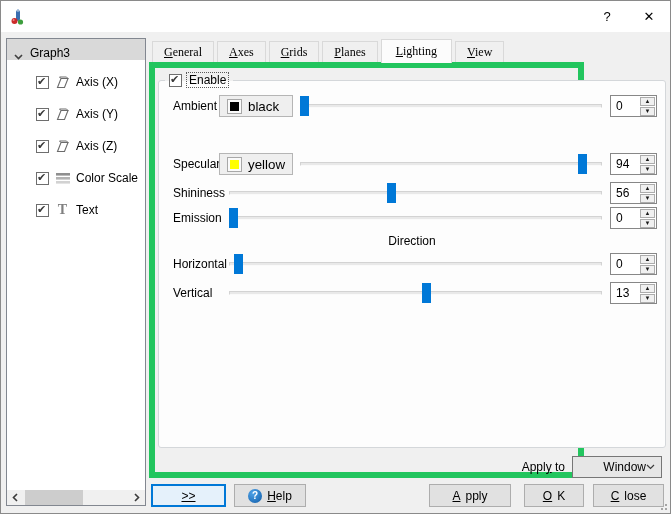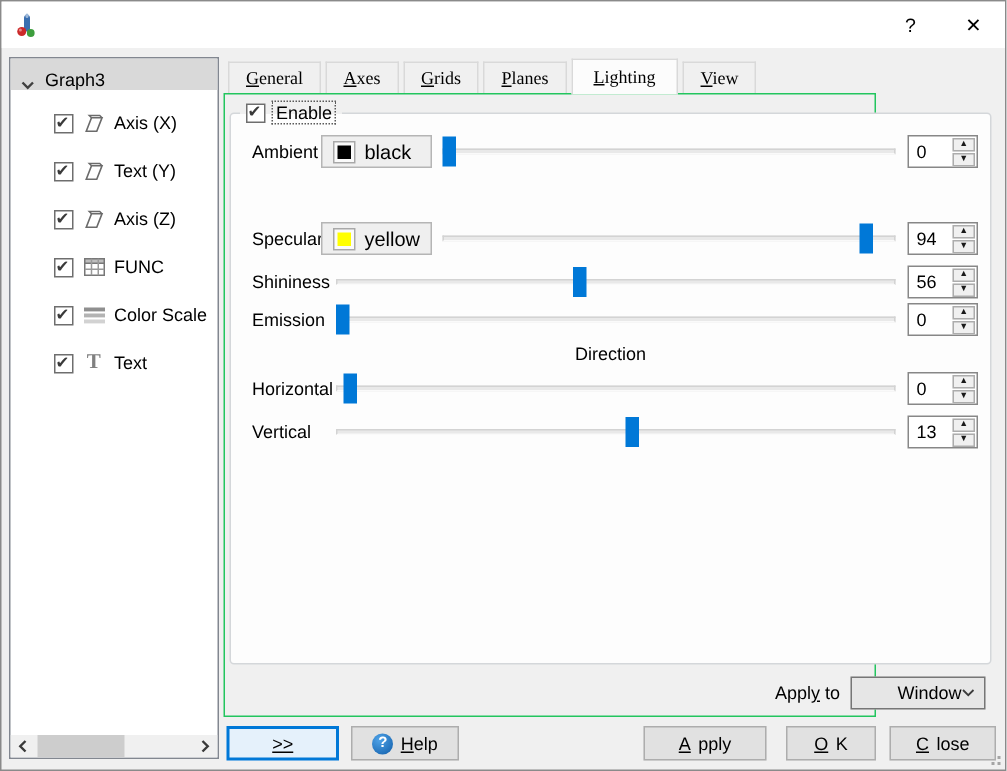--- a/index.html
+++ b/index.html
@@ -38,21 +38,21 @@
   .hs-thumb { position:absolute; left:2px; top:0; width:58px; height:15px; background:#cdcdcd; }
 
   
   .tabbar { position:absolute; left:148px; top:37px; height:24px; display:flex; align-items:flex-end;font-family:Liberation Serif, serif; }
   .tab { height:21px; line-height:20px; padding:0 11px; margin-left:3px; background:#f0f0f0;
          border:1px solid #d9d9d9; border-bottom:none; white-space:nowrap; }
   .tab.active { height:24px; line-height:23px; padding:0 14px; background:#fcfcfc;
                 position:relative; z-index:3; margin-bottom:-1px; }
 
   .pane { position:absolute; left:148px; top:61px; width:435px; height:416px; background:#f0f0f0;
-          border:1px solid #22c55e; }
+          border:6px solid #22c55e; }
 
   
   .groupbox { position:absolute; left:3px; top:12px; width:508px; height:368px; background:#fdfdfd;
               border:1px solid #d4d7da; border-radius:3px; }
   .enable-wrap { position:absolute; left:10px; top:3px; z-index:4; height:18px; padding:0 4px;
                  display:flex; align-items:center; gap:4px;
                  background:linear-gradient(180deg,#f0f0f0 55%,#fdfdfd 55%); }
   .enable-lbl { border:1px dotted #5a5a5a; padding:0 2px; line-height:14px; }
 
   
@@ -143,45 +143,34 @@
     </div>
 
     <div class="tree-item">
       <span class="cb checked"></span>
       <span class="tree-ic">
         <svg width="15" height="13" viewBox="0 0 15 13">
             <path d="M2.5 11.5 L6 2.5 H13 L9.5 11.5 Z" fill="none" stroke="#6b6b6b" stroke-width="1.1"></path>
             <path d="M6 2.5 L4.5 1 H11.5 L13 2.5" fill="none" stroke="#6b6b6b" stroke-width="1"></path>
           </svg>
       </span>
-      <span class="lbl">Text (Y)</span>
+      <span class="lbl">Axis (Y)</span>
     </div>
 
     <div class="tree-item">
       <span class="cb checked"></span>
       <span class="tree-ic">
         <svg width="15" height="13" viewBox="0 0 15 13">
             <path d="M2.5 11.5 L6 2.5 H13 L9.5 11.5 Z" fill="none" stroke="#6b6b6b" stroke-width="1.1"></path>
             <path d="M6 2.5 L4.5 1 H11.5 L13 2.5" fill="none" stroke="#6b6b6b" stroke-width="1"></path>
           </svg>
       </span>
       <span class="lbl">Axis (Z)</span>
     </div>
 
-    <div class="tree-item">
-      <span class="cb checked"></span>
-      <span class="tree-ic">
-        <svg width="14" height="12" viewBox="0 0 14 12">
-            <rect x="0.5" y="0.5" width="13" height="11" fill="#fff" stroke="#777"></rect>
-            <rect x="0.5" y="0.5" width="13" height="3" fill="#bdbdbd" stroke="#777"></rect>
-            <path d="M5 0.5 V11.5 M9.5 0.5 V11.5 M0.5 7.5 H13.5" stroke="#9a9a9a" stroke-width="1" fill="none"></path>
-          </svg>
-      </span>
-      <span class="lbl">FUNC</span>
-    </div>
 
     <div class="tree-item">
       <span class="cb checked"></span>
       <span class="tree-ic">
         <svg width="14" height="12" viewBox="0 0 14 12">
             <rect x="0" y="1" width="14" height="2.6" fill="#8f8f8f"></rect>
             <rect x="0" y="5" width="14" height="2.6" fill="#b3b3b3"></rect>
             <rect x="0" y="9" width="14" height="2.6" fill="#d2d2d2"></rect>
           </svg>
       </span>

